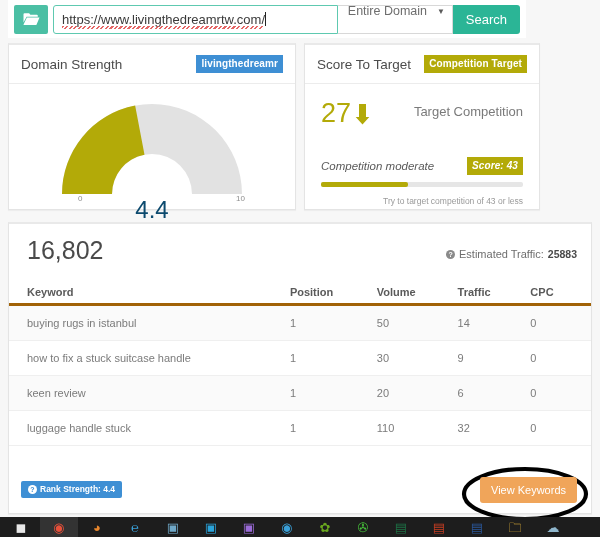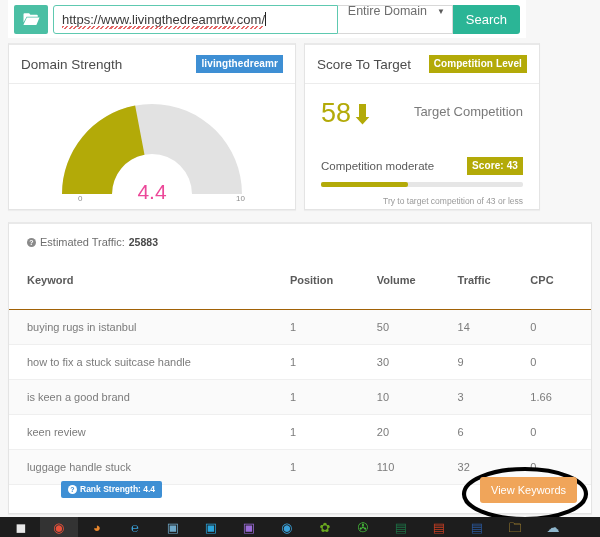--- a/index.html
+++ b/index.html
@@ -69,32 +69,32 @@
     border-radius: 0; letter-spacing: .1px; white-space: nowrap;
   }
   .badge-blue { background: #3e8fd4; }
   .badge-olive { background: #b3aa08; }
   .badge-teal { background: #35cfc6; }
 
   
   .gauge-wrap { position: relative; width: 100%; height: 126px; }
   .gauge { position: absolute; left: 50%; top: 10px; transform: translateX(-50%); }
   .gauge-val {
-    position: absolute; left: 50%; top: 96px; transform: translateX(-50%);
-    font-size: 21px; color: #ec4899;
+    position: absolute; left: 50%; top: 112px; transform: translateX(-50%);
+    font-size: 24px; color: #0c4a6e;
   }
   .g-min { position: absolute; left: 69px; top: 110px; font-size: 8px; color: #8d8d8d; }
   .g-max { position: absolute; left: 227px; top: 110px; font-size: 8px; color: #8d8d8d; }
 
   
   .stt-body { position: relative; height: 126px; padding: 14px 16px 0 16px; }
   .stt-row1 { display: flex; align-items: flex-start; justify-content: space-between; }
   .stt-num { font-size: 27px; color: #b3aa08; display: flex; align-items: center; gap: 4px; }
   .stt-label { font-size: 13px; color: #7a7a7a; padding-top: 6px; }
-  .stt-row2 { display: flex; align-items: center; justify-content: space-between; margin-top: 28px; }
+  .stt-row2 { display: flex; align-items: center; justify-content: space-between; margin-top: 28px; font-style: italic; }
   .stt-comp { font-size: 11.5px; color: #5a5a5a; }
   .bar-track { height: 5px; background: #e6e6e6; border-radius: 2px; margin-top: 7px; }
   .bar-fill { height: 5px; background: #b3aa08; border-radius: 2px; }
   .stt-note { font-size: 8.5px; color: #9a9a9a; text-align: right; margin-top: 9px; }
 
   
   .card-c {
     position: absolute; left: 8px; top: 222px; width: 584px; height: 292px;
     background: #fff; border: 1px solid #e4e4e4; border-top: 2px solid #e9e9e9;
     box-shadow: 0 1px 1px rgba(0,0,0,.04);
@@ -110,35 +110,35 @@
   .qmark {
     display: inline-block; width: 9px; height: 9px; border-radius: 50%;
     background: #8a8a8a; color: #fff; font-size: 7px; line-height: 9px;
     text-align: center; font-weight: bold;
   }
   .qmark-w { background: #fff; color: #3e8fd4; }
 
   table { width: 100%; border-collapse: collapse; margin-top: 12px; }
   th {
     font-size: 11px; color: #5a5a5a; font-weight: bold; text-align: left;
-    padding: 9px 0 23px 0; border-bottom: 1px solid #a16207;
+    padding: 9px 0 5px 0; border-bottom: 3px solid #a16207;
   }
   td { font-size: 11px; color: #7b7b7b; padding: 11px 0; border-bottom: 1px solid #efefef; }
   th:nth-child(1), td:nth-child(1) { padding-left: 18px; width: 278px; }
   th:nth-child(2), td:nth-child(2) { width: 86px; }
   th:nth-child(3), td:nth-child(3) { width: 80px; }
   th:nth-child(4), td:nth-child(4) { width: 72px; }
   th:nth-child(5), td:nth-child(5) { width: 60px; }
   tbody tr:nth-child(odd) { background: #fafafa; }
 
   .ok-foot { position: absolute; left: 0; bottom: 0; width: 100%; height: 40px; padding: 0 14px; }
   .rank-badge {
     position: absolute; left: 12px; top: 8px; background: #3e8fd4; color: #fff;
     font-size: 8.5px; font-weight: bold; padding: 3px 7px 4px; border-radius: 2px;
-    display: flex; align-items: center; gap: 3px; margin-left: 40px;
+    display: flex; align-items: center; gap: 3px;
   }
   .view-btn {
     position: absolute; right: 14px; top: 4px; background: #f0a55a; color: #fff;
     font-size: 11px; padding: 7px 11px; border-radius: 3px;
   }
   .annot-ellipse { position: absolute; right: 2px; top: -8px; pointer-events: none; }
 
   
   .taskbar {
     position: absolute; left: 0; bottom: 0; width: 600px; height: 20px;
@@ -190,26 +190,26 @@
         </svg>
         <div class="gauge-val">4.4</div>
         <div class="g-min">0</div>
         <div class="g-max">10</div>
       </div>
     </div>
 
     <div class="card card-b">
       <div class="card-head">
         <span class="card-title">Score To Target</span>
-        <span class="badge badge-olive">Competition Level</span>
+        <span class="badge badge-olive">Competition Target</span>
       </div>
       <div class="stt-body">
         <div class="stt-row1">
           <div class="stt-num">
-            <span>58</span>
+            <span>27</span>
             <svg width="15" height="22" viewBox="0 0 15 22">
               <path d="M4 1 h7 v13 h3.3 L7.5 21.5 L0.7 14 H4 Z" fill="#b3aa08"></path>
             </svg>
           </div>
           <div class="stt-label">Target Competition</div>
         </div>
         <div class="stt-row2">
           <span class="stt-comp">Competition moderate</span>
           <span class="badge badge-olive">Score: 43</span>
         </div>
@@ -217,20 +217,21 @@
           <div class="bar-fill" id="comp-bar" style="width: 43%; background: rgb(179, 170, 8);"></div>
         </div>
         <div class="stt-note">Try to target competition of 43 or less</div>
       </div>
     </div>
   </div>
 
   <div class="card-c">
 
     <div class="ok-sub">
+      <span class="ok-count">16,802</span>
       <span class="ok-traffic">
         <span class="qmark">?</span>
         <span>Estimated Traffic:</span>
         <b>25883</b>
       </span>
     </div>
 
     <table>
       <thead>
         <tr>
@@ -250,27 +251,20 @@
             <td>0</td>
           </tr>
           <tr>
             <td>how to fix a stuck suitcase handle</td>
             <td>1</td>
             <td>30</td>
             <td>9</td>
             <td>0</td>
           </tr>
           <tr>
-            <td>is keen a good brand</td>
-            <td>1</td>
-            <td>10</td>
-            <td>3</td>
-            <td>1.66</td>
-          </tr>
-          <tr>
             <td>keen review</td>
             <td>1</td>
             <td>20</td>
             <td>6</td>
             <td>0</td>
           </tr>
           <tr>
             <td>luggage handle stuck</td>
             <td>1</td>
             <td>110</td>

